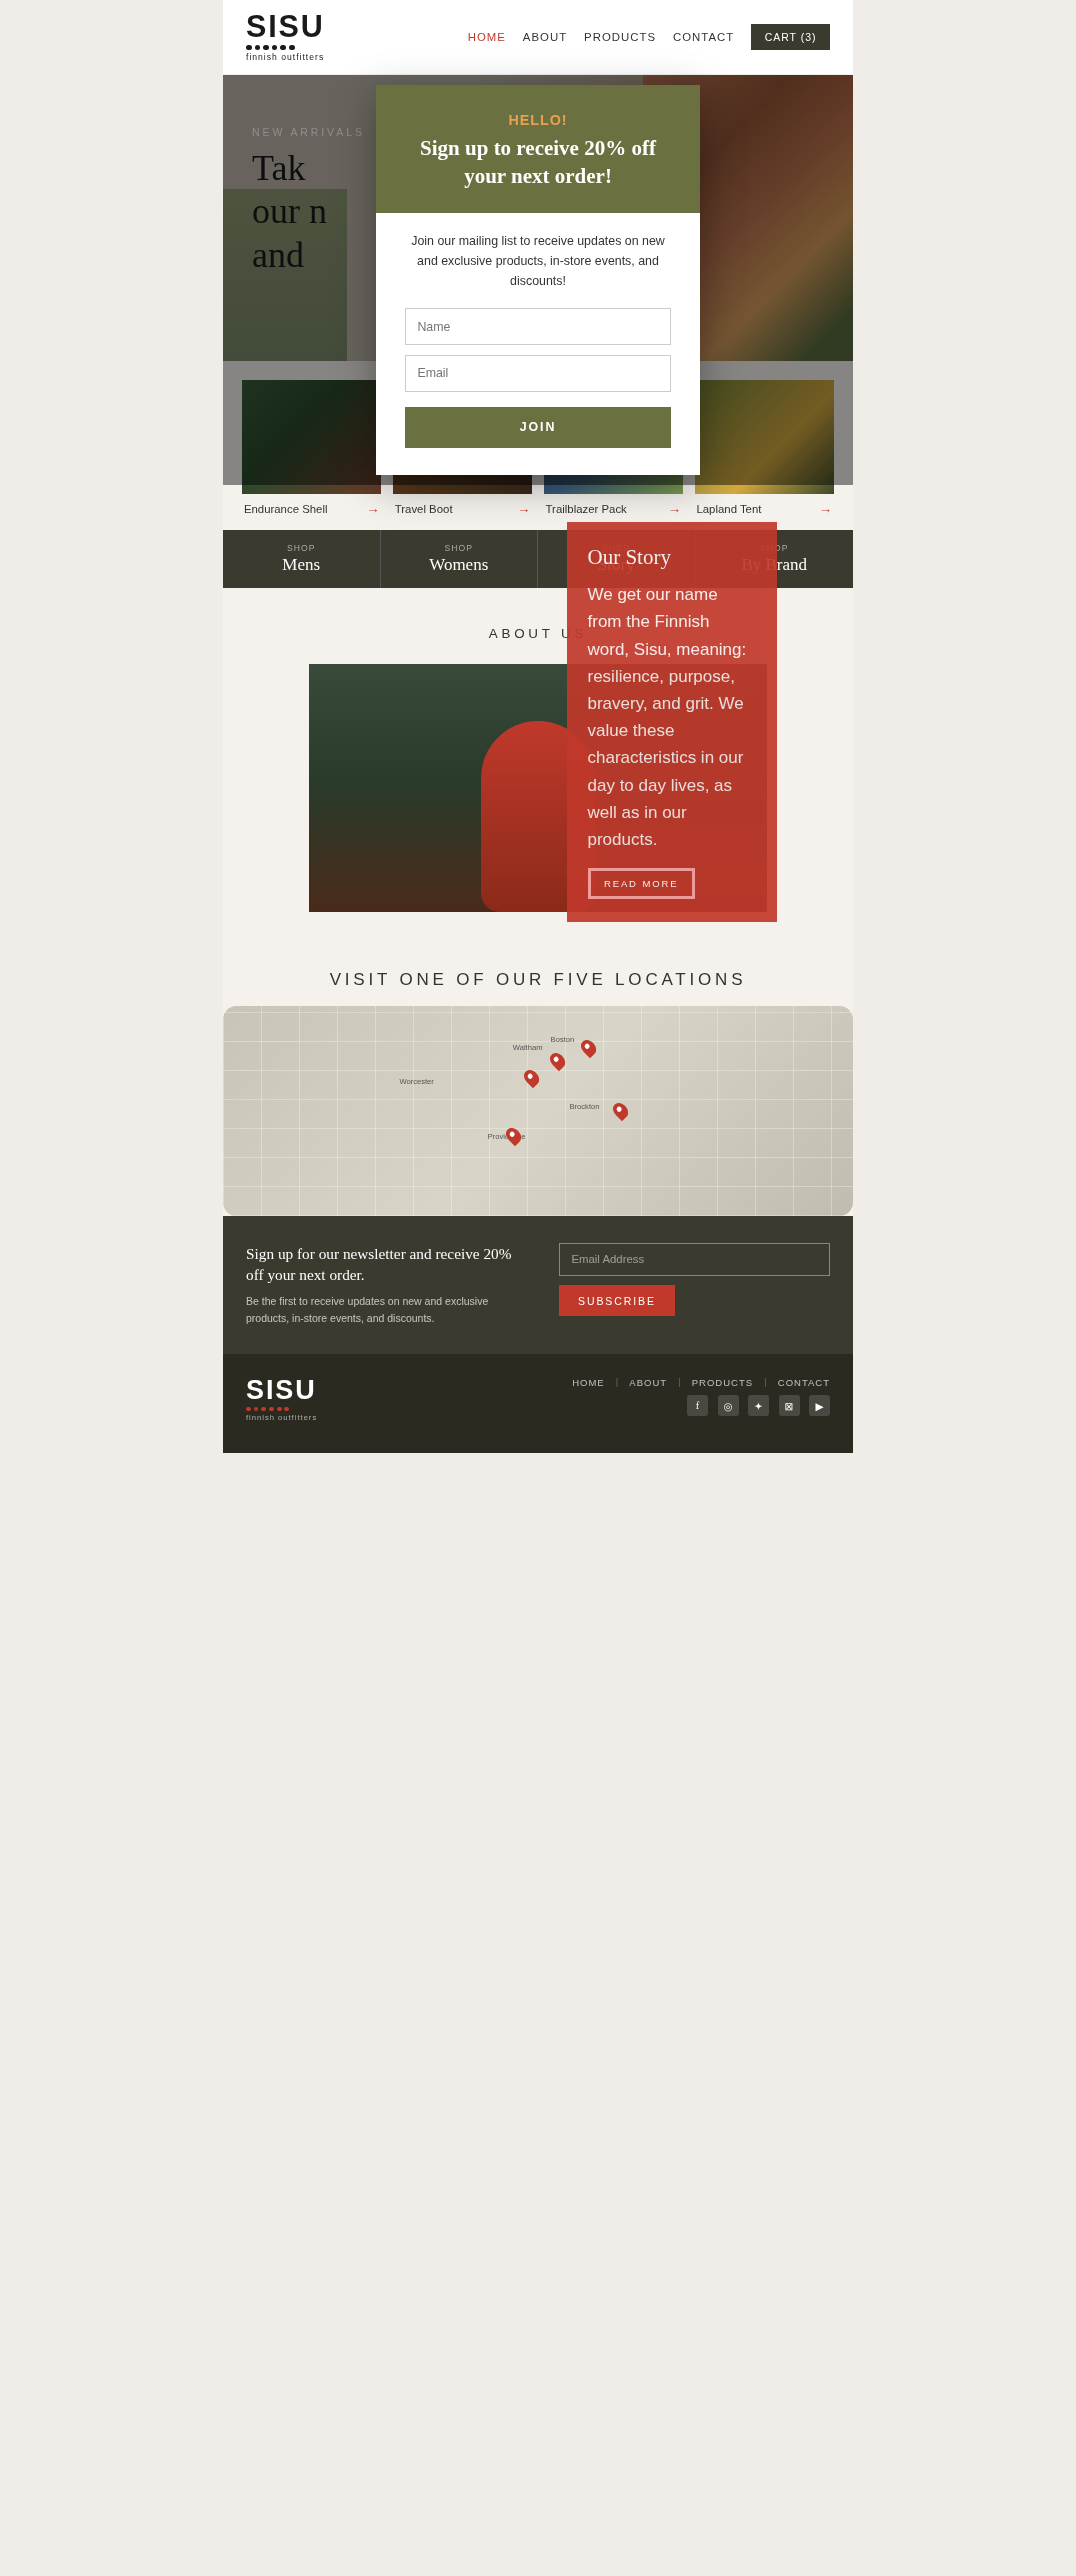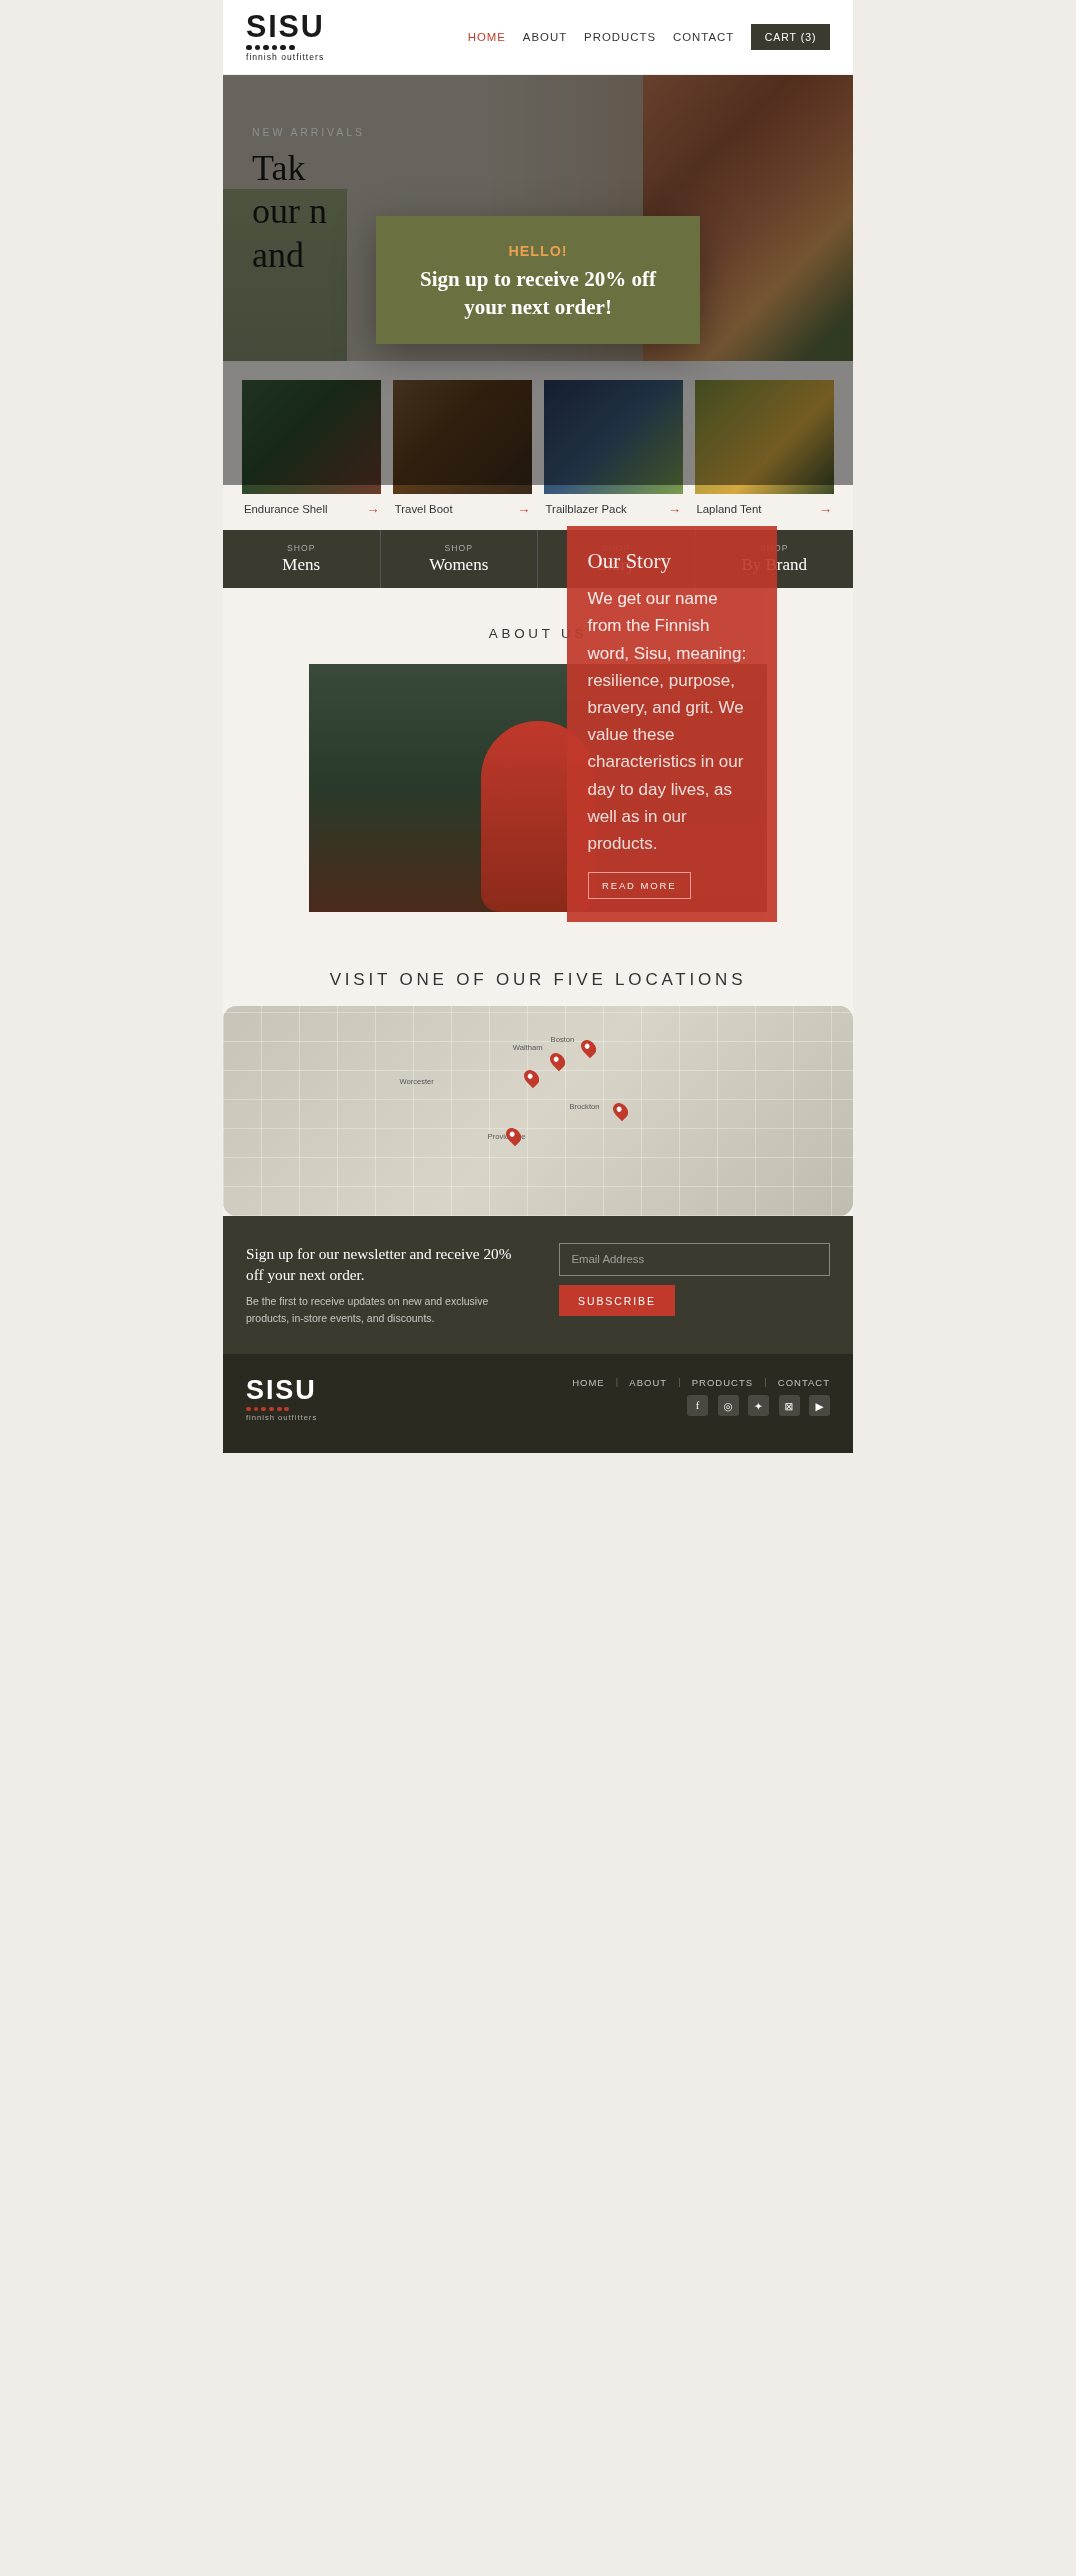--- a/index.html
+++ b/index.html
@@ -340,21 +340,21 @@
       margin-bottom: 11.4px;
     }
     .story-text {
       font-size: 17px;
       font-family: Arial, sans-serif;
       color: rgba(255,255,255,0.9);
       line-height: 1.6;
       margin-bottom: 15.3px;
     }
     .read-more-btn {
-      border: 1px solid #fca5a5;
+      border: 3px solid #fca5a5;
       background: transparent;
       color: #fff;
       padding: 6.7px 13.4px;
       font-size: 9.5px;
       font-family: Arial, sans-serif;
       letter-spacing: 1.9px;
       cursor: pointer;
     }
 
     
@@ -587,20 +587,26 @@
         </div>
       </div>
     </div>
 
     <div class="modal-overlay">
       <div class="modal">
         <div class="modal-top">
           <div class="modal-hello">HELLO!</div>
           <div class="modal-title">Sign up to receive 20% off your next order!</div>
         </div>
+        <div class="modal-body">
+          <p class="modal-desc">Join our mailing list to receive updates on new and exclusive products, in-store events, and discounts!</p>
+          <input class="modal-input" type="text" placeholder="Name" style="">
+          <input class="modal-input" type="email" placeholder="Email" style="">
+          <button class="modal-btn">JOIN</button>
+        </div>
       </div>
     </div>
   </div>
 
   <div class="products-section">
     <div class="products-grid">
       <div class="product-card">
         <div class="product-img product-img-endurance"></div>
         <div class="product-label">
           <span>Endurance Shell</span>

